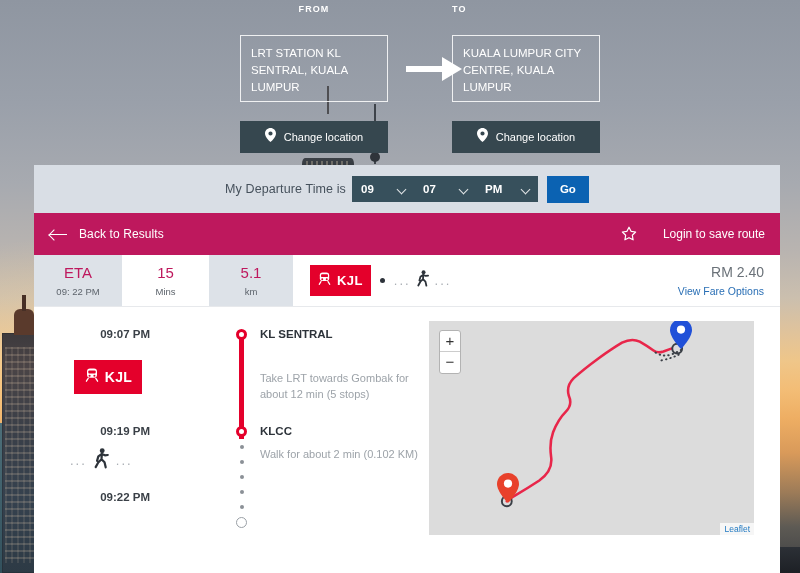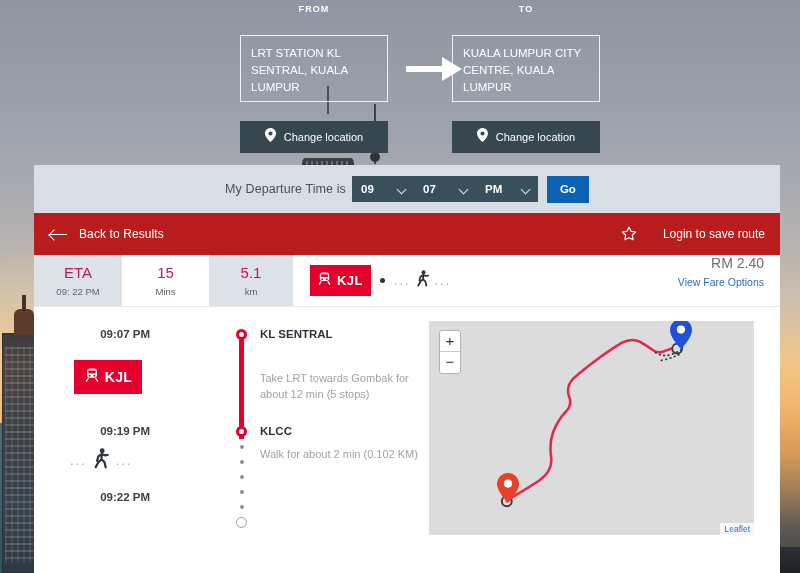--- a/index.html
+++ b/index.html
@@ -83,21 +83,21 @@
   .go-btn {
     width:42px; height:27px; background:#0b62b2; color:#fff; border:none;
     font-size:11.5px; font-weight:bold; cursor:pointer; margin-left:9px;
     font-family:inherit;
   }
 
   
   .card { position:absolute; left:34px; top:213px; width:746px; height:360px; background:#fff; }
 
   .blue-bar {
-    height:42px; background:#b91c1c; display:flex; align-items:center;
+    height:42px; background:#be185d; display:flex; align-items:center;
     justify-content:space-between; padding:0 15px 0 16px; color:#fff;
   }
   .bb-left { display:flex; align-items:center; gap:11px; cursor:pointer; }
   .arrow-left { width:18px; height:12px; position:relative; }
   .arrow-left::before { content:""; position:absolute; left:0; top:5.5px; width:17px; height:1.6px; background:#fff; }
   .arrow-left::after { content:""; position:absolute; left:0px; top:2.6px; width:7px; height:7px;
       border-left:1.6px solid #fff; border-bottom:1.6px solid #fff; transform:rotate(45deg); }
   .bb-left span { font-size:12px; letter-spacing:.1px; }
   .bb-right { display:flex; align-items:center; gap:26px; cursor:pointer; }
   .bb-right span { font-size:12px; }
@@ -114,21 +114,21 @@
   .c-mods { flex:1; display:flex; align-items:center; padding-left:17px; gap:9px; background:#fff; }
   .kjl {
     background:#e4002b; color:#fff; height:31px; min-width:58px;
     display:flex; align-items:center; gap:5px; padding:0 8px 0 7px;
   }
   .kjl .txt { font-size:13px; font-weight:bold; letter-spacing:.4px; }
   .dot-sep { width:5px; height:5px; border-radius:50%; background:#2d333a; }
   .walk-grp { display:flex; align-items:center; gap:5px; }
   .ell { font-size:13px; color:#a9aeb4; letter-spacing:2px; line-height:1; }
   .c-fare { width:172px; display:flex; flex-direction:column; align-items:flex-end;
-            justify-content:flex-start; padding-right:16px; background:#fff; }
+            justify-content:center; padding-right:16px; background:#fff; }
   .fare-amt { font-size:14px; color:#6a7178; }
   .fare-link { font-size:10.5px; color:#2a6fb5; margin-top:5px; cursor:pointer; }
 
   
   .body { display:flex; height:265px; padding-top:14px; }
   .timeline { width:395px; position:relative; padding-left:124px; }
 
   .tl-rail { position:absolute; left:202px; top:0; width:11px; height:100%; }
   .seg-line { position:absolute; left:3px; top:13px; width:5px; height:100%; background:#e4002b; }
   .node { position:absolute; left:0; width:11px; height:11px; border-radius:50%;
@@ -187,21 +187,21 @@
   <div class="tower-head"></div>
   <div class="tower-shaft"></div>
   <div class="spire"></div>
   <div class="pole"></div>
   <div class="pole-k"></div>
 </div>
 
 <div style="position:absolute;left:8px;top:0;width:800px;height:165px;">
 
   <div style="position:absolute;left:232px;top:4px;width:148px;text-align:center;font-size:9px;font-weight:bold;color:#fff;letter-spacing:1.1px;">FROM</div>
-  <div style="position:absolute;left:444px;top:4px;width:148px;text-align:center;font-size:9px;font-weight:bold;color:#fff;letter-spacing:1.1px;">TO</div>
+  <div style="position:absolute;left:444px;top:4px;width:148px;text-align:left;font-size:9px;font-weight:bold;color:#fff;letter-spacing:1.1px;">TO</div>
 
   <div style="position:absolute;left:232px;top:35px;width:148px;height:67px;border:1px solid rgba(255,255,255,.85);padding:9px 10px;font-size:11.5px;line-height:17px;color:#fff;">LRT STATION KL SENTRAL, KUALA LUMPUR</div>
 
   <div style="position:absolute;left:398px;top:53px;width:58px;height:32px;">
     <svg width="58" height="32" viewBox="0 0 58 32">
       <path d="M0 13 h36 v-9 l20 12 -20 12 v-9 H0 z" fill="#ffffff"></path>
     </svg>
   </div>
 
   <div style="position:absolute;left:444px;top:35px;width:148px;height:67px;border:1px solid rgba(255,255,255,.85);padding:9px 10px;font-size:11.5px;line-height:17px;color:#fff;">KUALA LUMPUR CITY CENTRE, KUALA LUMPUR</div>

